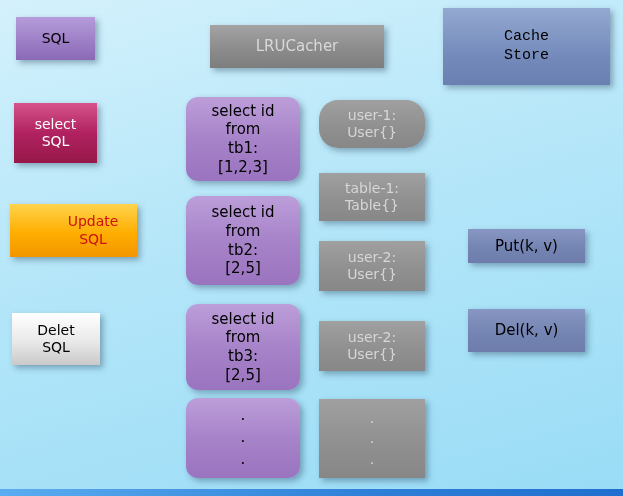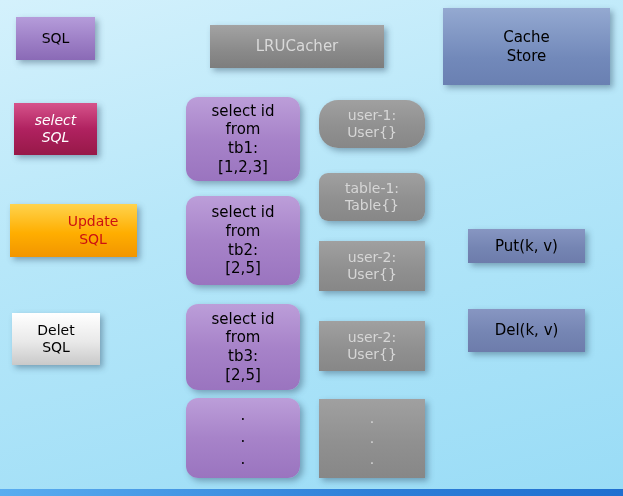--- a/index.html
+++ b/index.html
@@ -28,37 +28,37 @@
   .select-box   { background: linear-gradient(180deg, #d6538b 0%, #b javascript02260 50%, #971848 100%); }
   .select-box   { background: linear-gradient(180deg, #d6538b 0%, #b02260 50%, #971848 100%); color: #ffffff; }
   .update-box   { background: linear-gradient(180deg, #ffd34d 0%, #ffae00 55%, #f29500 100%); color: #cc1111; }
   .delete-box   { background: linear-gradient(180deg, #ffffff 0%, #e9e9e9 55%, #c9c9c9 100%); }
   
   .cacher-box   { background: linear-gradient(180deg, #a3a3a3 0%, #8a8a8a 60%, #7d7d7d 100%); color: #d9d9d9; font-size: 15px; }
   .query-box    { background: linear-gradient(180deg, #bc9ed9 0%, #a783c9 50%, #9a74bf 100%); font-size: 15px; border-radius: 12px; }
   .value-box    { background: linear-gradient(180deg, #a0a0a0 0%, #909090 55%, #878787 100%); color: #d6d6d6; }
   .dots         { line-height: 1.45; }
   
-  .store-box    { background: linear-gradient(180deg, #94a9d1 0%, #7289ba 65%, #6a80b2 100%); font-size: 15px; }
+  .store-box    { background: linear-gradient(180deg, #94a9d1 0%, #7289ba 65%, #6a80b2 100%); font-size: 15px; font-family: Liberation Mono, monospace; }
   .op-box       { background: linear-gradient(180deg, #8796c2 0%, #7585b3 55%, #6d7cab 100%); font-size: 15px; }
   .footer-bar   {
     position: absolute;
     left: 0; bottom: 0;
     width: 623px; height: 7px;
     background: linear-gradient(90deg, #5aadf0 0%, #2e7fd8 60%, #1f6fd0 100%);
   }
 </style>
 </head>
 <body>
 
 <div class="stage">
 
   <div class="box sql-box" style="left:16px; top:17px; width:79px; height:43px;">SQL</div>
 
-  <div class="box select-box" style="left:14px; top:103px; width:83px; height:52px;font-style:italic;">select
+  <div class="box select-box" style="left:14px; top:103px; width:83px; height:60px;">select
 SQL</div>
 
   <div class="box update-box" style="left:10px; top:204px; width:88px; height:53px;padding-left:39px;">Update
 SQL</div>
 
   <div class="box delete-box" style="left:12px; top:313px; width:88px; height:52px;">Delet
 SQL</div>
 
   <div class="box cacher-box" style="left:210px; top:25px; width:174px; height:43px;">LRUCacher</div>
 
@@ -77,21 +77,21 @@
 tb3:
 [2,5]</div>
 
   <div class="box query-box dots" style="left:186px; top:398px; width:114px; height:80px;">.
 .
 .</div>
 
   <div class="box value-box" style="left:319px; top:100px; width:106px; height:48px;border-radius:19px;">user-1:
 User{}</div>
 
-  <div class="box value-box" style="left:319px; top:173px; width:106px; height:48px;border-radius:9px;">table-1:
+  <div class="box value-box" style="left:319px; top:173px; width:106px; height:48px;">table-1:
 Table{}</div>
 
   <div class="box value-box" style="left:319px; top:241px; width:106px; height:50px;">user-2:
 User{}</div>
 
   <div class="box value-box" style="left:319px; top:321px; width:106px; height:50px;">user-2:
 User{}</div>
 
   <div class="box value-box dots" style="left:319px; top:399px; width:106px; height:79px;">.
 .

